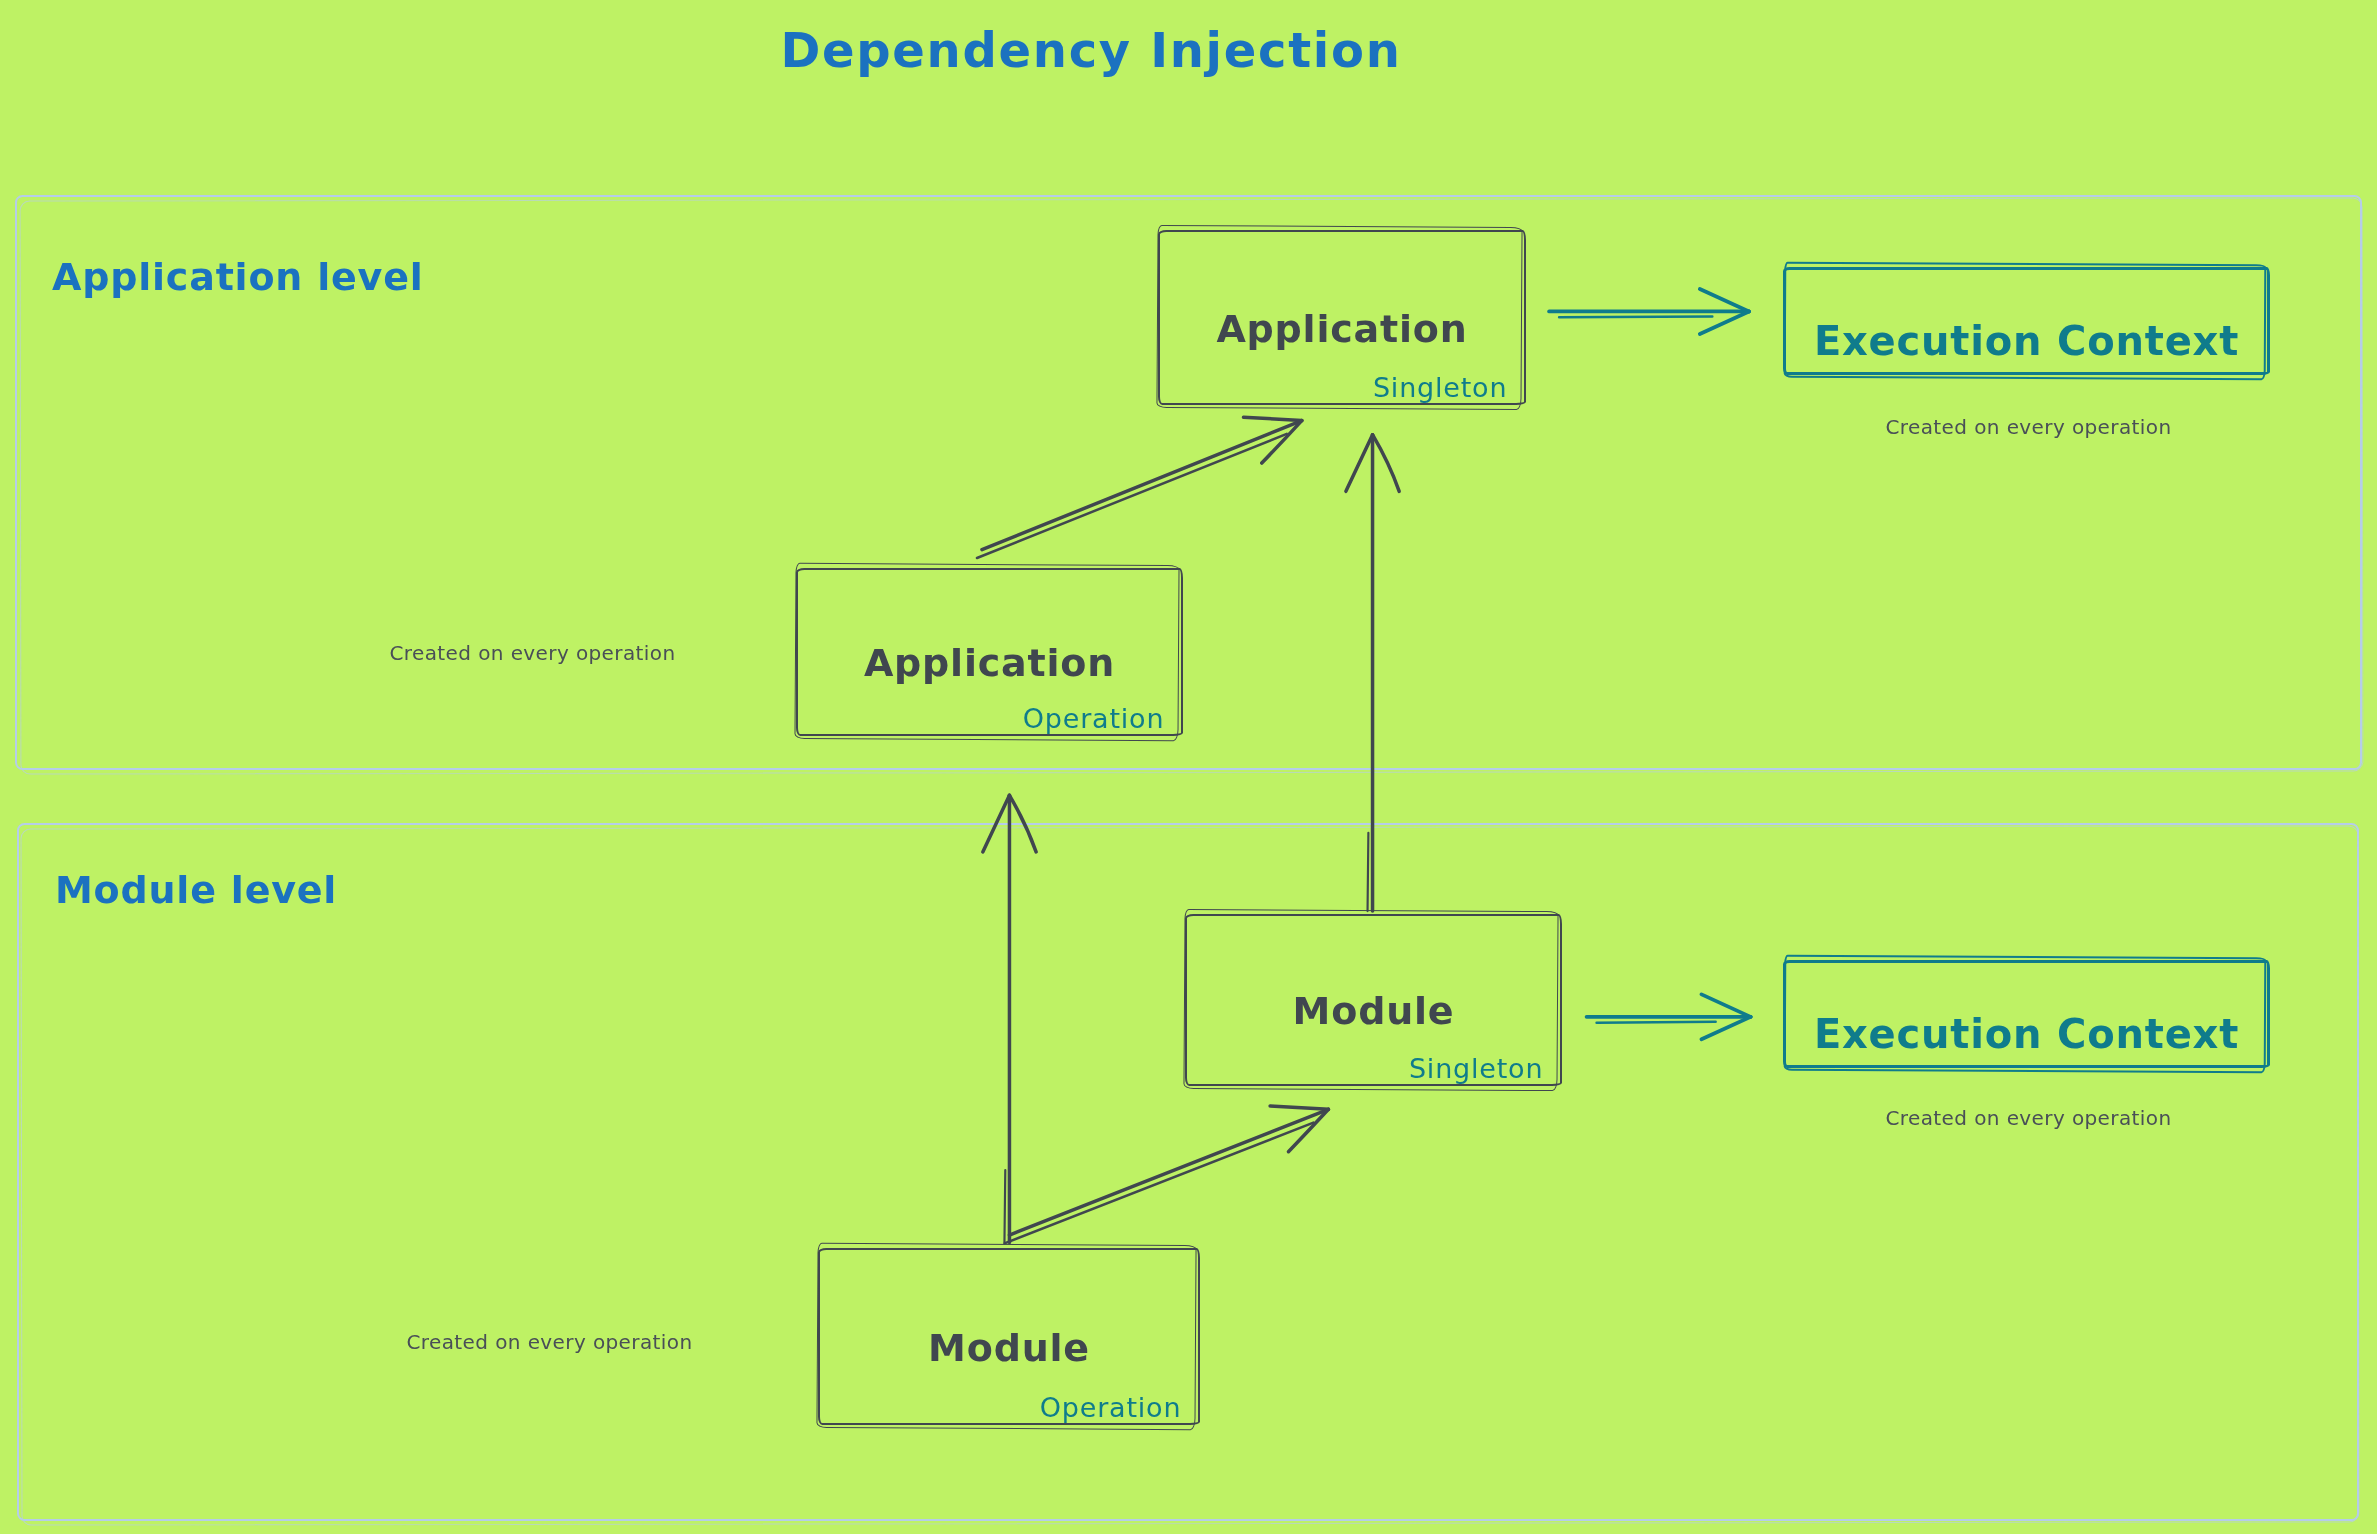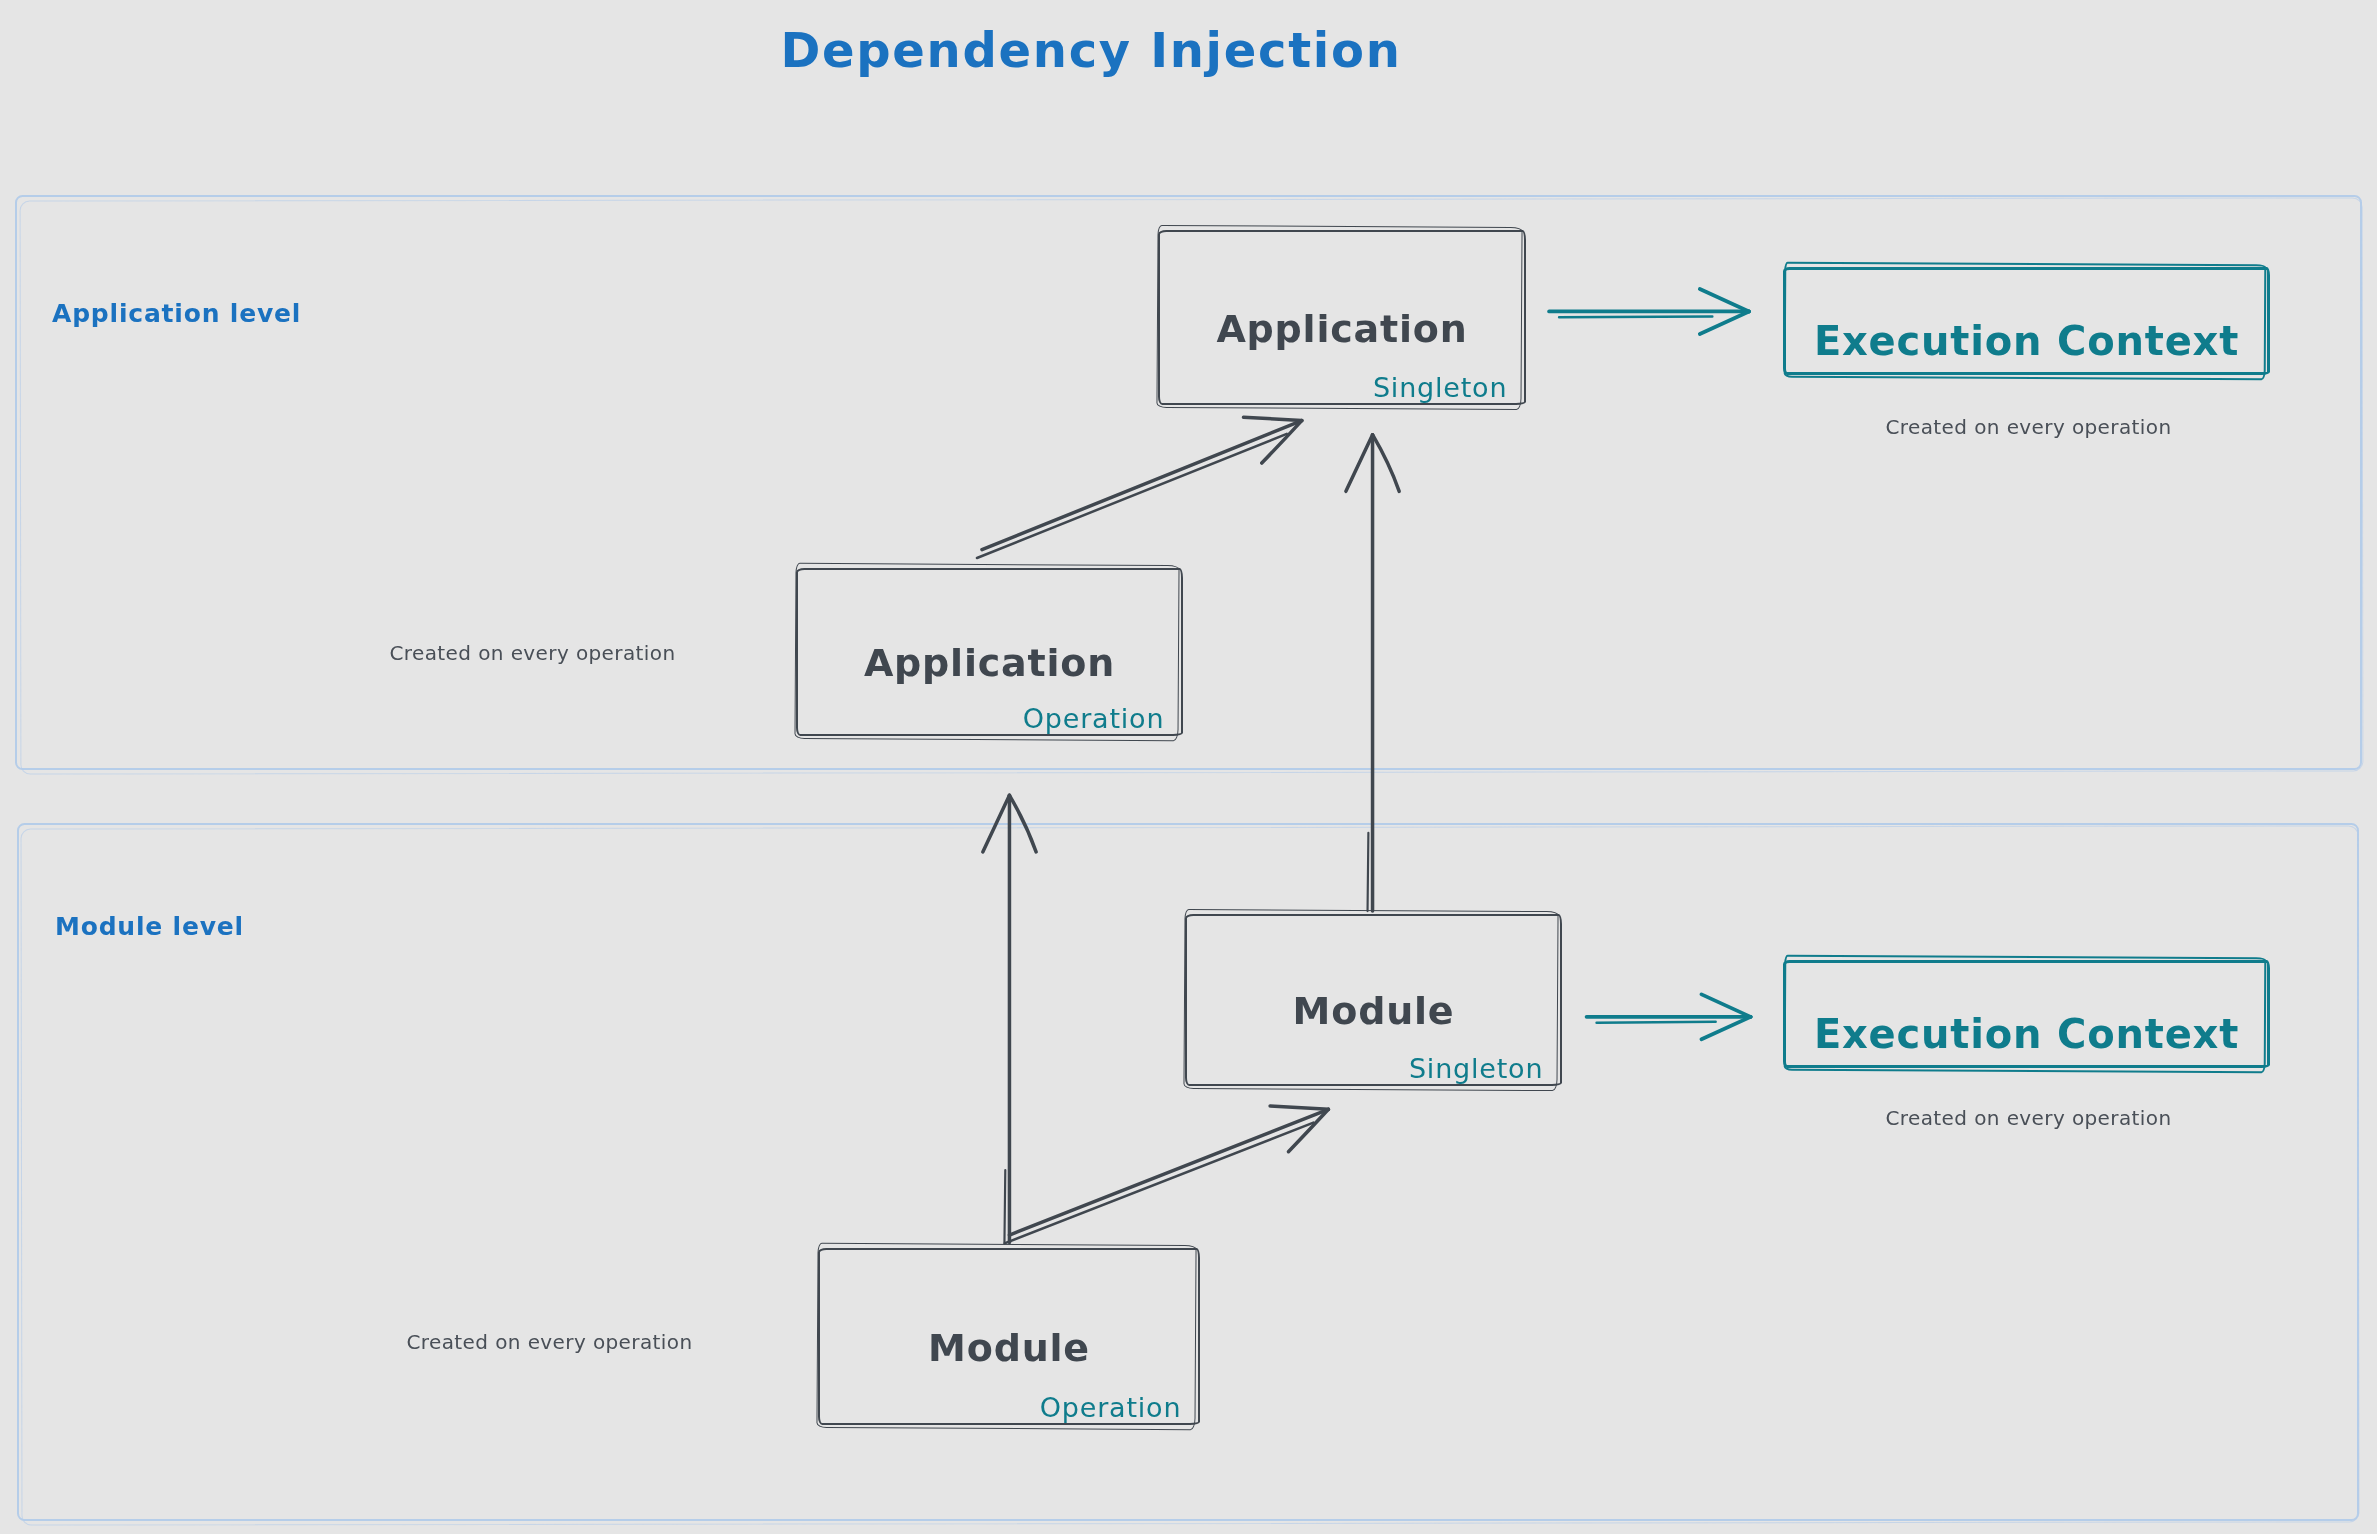--- a/index.html
+++ b/index.html
@@ -9,21 +9,21 @@
     --text: #494f57;
     --frame: #b5cde9;
   }
   * { margin: 0; padding: 0; box-sizing: border-box; }
   html, body { background: #ffffff; }
   body { font-family: "DejaVu Sans", "Liberation Sans", sans-serif; }
   .canvas {
     position: relative;
     width: 2377px;
     height: 1534px;
-    background: #e5e5e5;
+    background: #bef264;
     overflow: hidden;
   }
   .abs { position: absolute; }
 
   
   .title {
     left: 758px; top: 21.7px; width: 666px;
     text-align: center;
     font-size: 48px; font-weight: bold;
     letter-spacing: 1.7px;
@@ -49,24 +49,23 @@
     border: 1.5px solid var(--frame);
     opacity: 0.65;
     border-radius: 10px;
     transform: rotate(-0.08deg);
     pointer-events: none;
   }
   .frame-app    { left: 15px;  top: 195px; width: 2347px; height: 575px; }
   .frame-module { left: 16.7px;  top: 823px; width: 2342px; height: 698px; }
 
   .level-label {
-    font-size: 25px; font-weight: bold;
+    font-size: 38px; font-weight: bold;
     letter-spacing: 0.8px;
     color: var(--blue);
-    margin-top: 44px;
   }
   .label-app    { left: 52px; top: 255px; }
   .label-module { left: 55px; top: 868px; }
 
   
   .sketch-box {
     border: 2.9px solid var(--ink);
     border-radius: 8.3px 3.3px 10px 4.2px / 4.2px 10px 3.3px 8.3px;
     display: flex; align-items: center; justify-content: center;
   }

